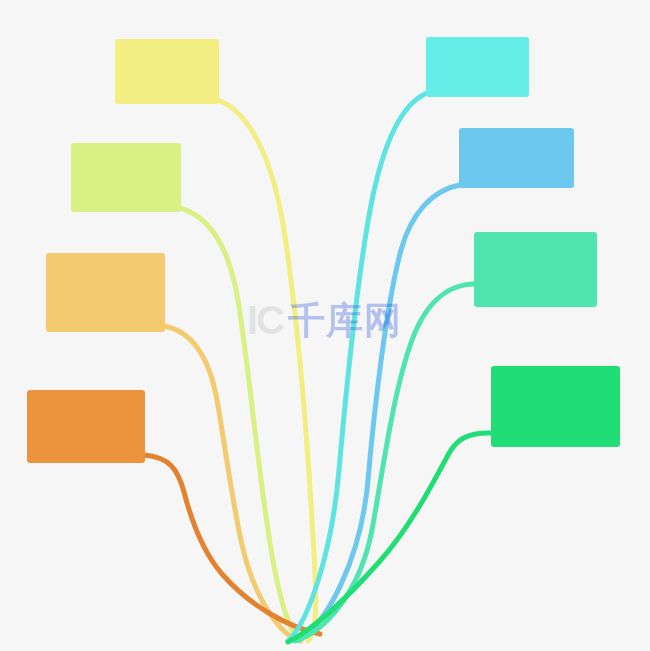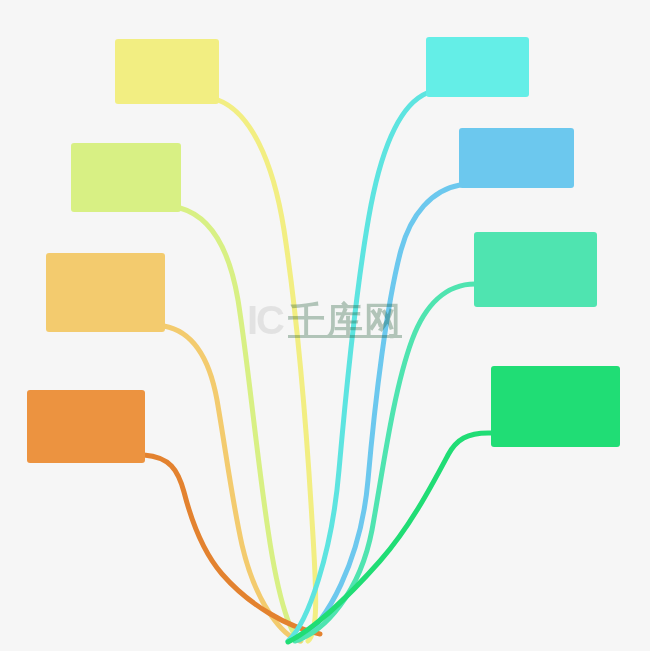--- a/index.html
+++ b/index.html
@@ -84,16 +84,16 @@
       <div class="node-box" style="left: 46px; top: 253px; width: 119px; height: 79px; background: rgb(243, 203, 110);"></div>
       <div class="node-box" style="left: 27px; top: 390px; width: 118px; height: 73px; background: rgb(236, 147, 64);"></div>
       <div class="node-box" style="left: 426px; top: 37px; width: 103px; height: 60px; background: rgb(100, 238, 231);"></div>
       <div class="node-box" style="left: 459px; top: 128px; width: 115px; height: 60px; background: rgb(108, 200, 238);"></div>
       <div class="node-box" style="left: 474px; top: 232px; width: 123px; height: 75px; background: rgb(79, 228, 176);"></div>
       <div class="node-box" style="left: 491px; top: 366px; width: 129px; height: 81px; background: rgb(32, 221, 117);"></div>
     </div>
 
   <div class="watermark" style="left: 247px; top: 294px; opacity: 0.3;">
     <span class="wm-logo" style="color: rgb(182, 182, 182);">IC</span>
-    <span class="wm-text" style="color: #14532d; text-decoration: underline;">千库网</span>
+    <span class="wm-text" style="color: #1d4ed8;">千库网</span>
   </div>
 
 </div>
 
 </body></html>

